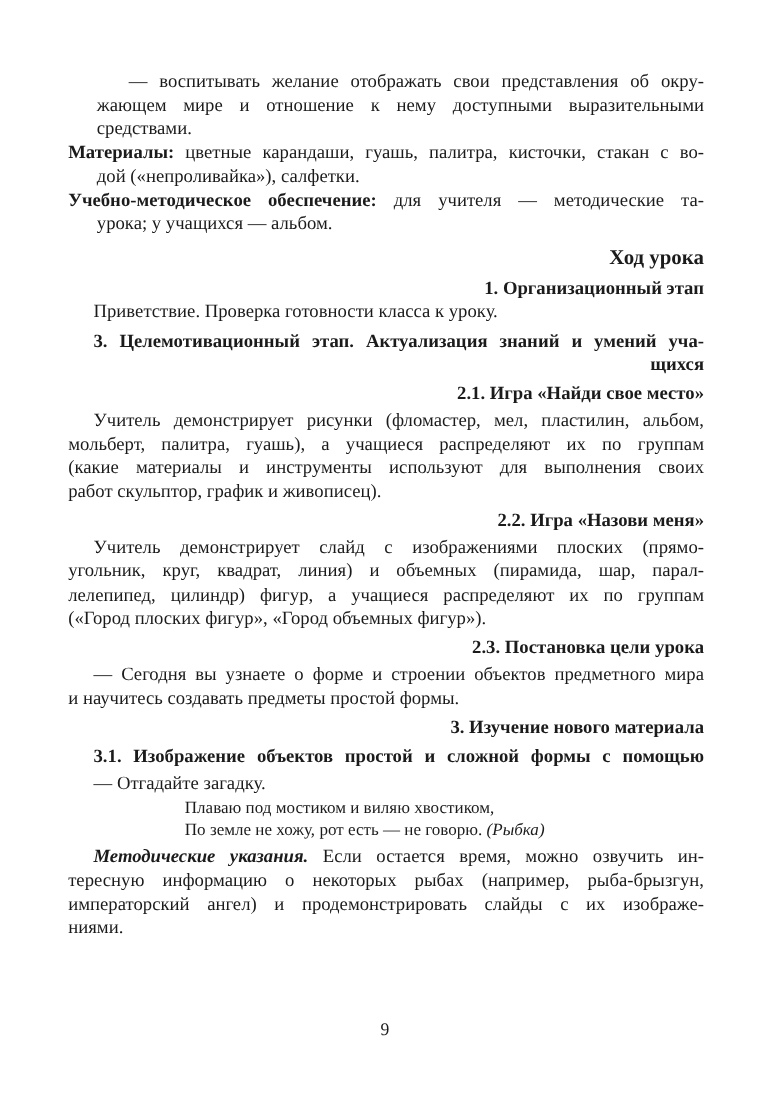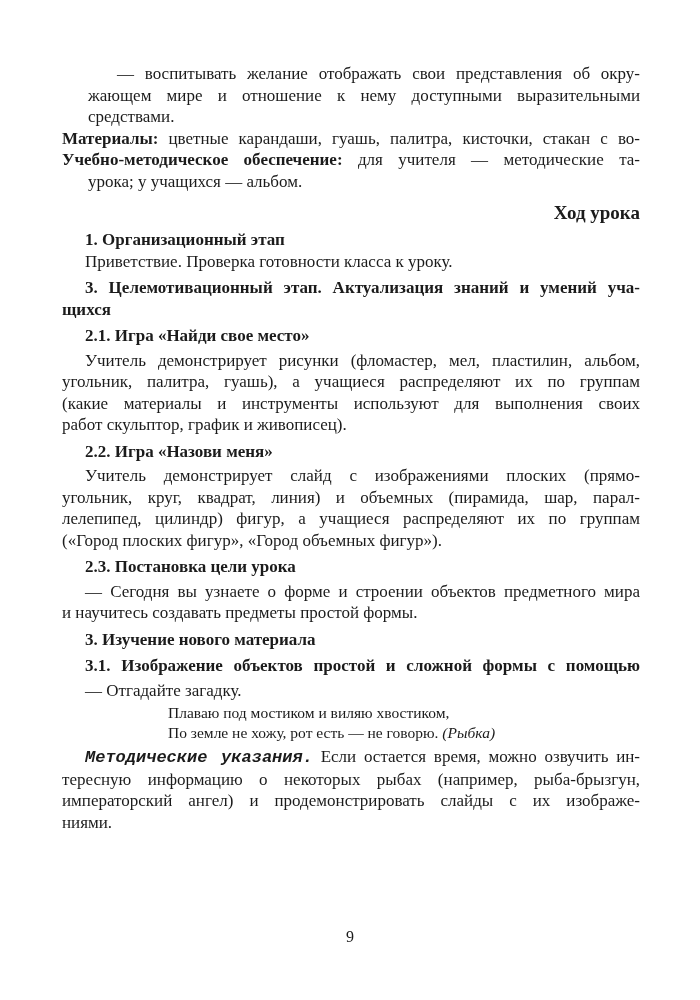--- a/index.html
+++ b/index.html
@@ -23,22 +23,22 @@
     line-height: 21.5px;
     white-space: nowrap;
     text-align: left;
   }
   
   .jl { text-align: justify; text-align-last: justify; }
   
   .i-list { padding-left: 55px; }   
   .i-hang { padding-left: 26px; }   
   .i-par  { padding-left: 23px; }   
-  .b  { font-weight: bold; }
-  .bi { font-weight: bold; font-style: italic; font-family: Liberation Mono, monospace; }
+  .b  { font-weight: bold; text-align: right; }
+  .bi { font-weight: bold; font-style: italic; }
   .it { font-style: italic; text-align: center; }
   .center-heading {
     font-size: 19px;
     font-weight: bold;
     text-align: right;
     line-height: 22px;
     margin-top: 10px;
     margin-bottom: 4px;
   }
   .mt-h { margin-top: 5px; }  
@@ -64,35 +64,36 @@
 <body>
 
 <div class="page">
   <div class="content">
 
     <div class="ln jl i-list">— воспитывать желание отображать свои представления об окру-</div>
     <div class="ln jl i-hang">жающем мире и отношение к нему доступными выразительными</div>
     <div class="ln i-hang">средствами.</div>
 
     <div class="ln jl"><span class="b">Материалы:</span><span> цветные карандаши, гуашь, палитра, кисточки, стакан с во-</span></div>
+    <div class="ln i-hang">дой («непроливайка»), салфетки.</div>
 
     <div class="ln jl"><span class="b">Учебно-методическое обеспечение:</span><span> для учителя — методические та-</span></div>
     <div class="ln i-hang">урока; у учащихся — альбом.</div>
 
     <div class="center-heading">Ход урока</div>
 
     <div class="ln b i-par mt-h">1. Организационный этап</div>
     <div class="ln i-par">Приветствие. Проверка готовности класса к уроку.</div>
 
     <div class="ln jl b i-par mt-h">3. Целемотивационный этап. Актуализация знаний и умений уча-</div>
     <div class="ln b">щихся</div>
 
     <div class="ln b i-par mt-h">2.1. Игра «Найди свое место»</div>
     <div class="ln jl i-par mt-p">Учитель демонстрирует рисунки (фломастер, мел, пластилин, альбом,</div>
-    <div class="ln jl">угольник, палитра, гуашь), а учащиеся распределяют их по группам</div>
+    <div class="ln jl">мольберт, палитра, гуашь), а учащиеся распределяют их по группам</div>
     <div class="ln jl">(какие материалы и инструменты используют для выполнения своих</div>
     <div class="ln">работ скульптор, график и живописец).</div>
 
     <div class="ln b i-par mt-h">2.2. Игра «Назови меня»</div>
     <div class="ln jl i-par mt-p">Учитель демонстрирует слайд с изображениями плоских (прямо-</div>
     <div class="ln jl">угольник, круг, квадрат, линия) и объемных (пирамида, шар, парал-</div>
     <div class="ln jl">лелепипед, цилиндр) фигур, а учащиеся распределяют их по группам</div>
     <div class="ln">(«Город плоских фигур», «Город объемных фигур»).</div>
 
     <div class="ln b i-par mt-h">2.3. Постановка цели урока</div>

